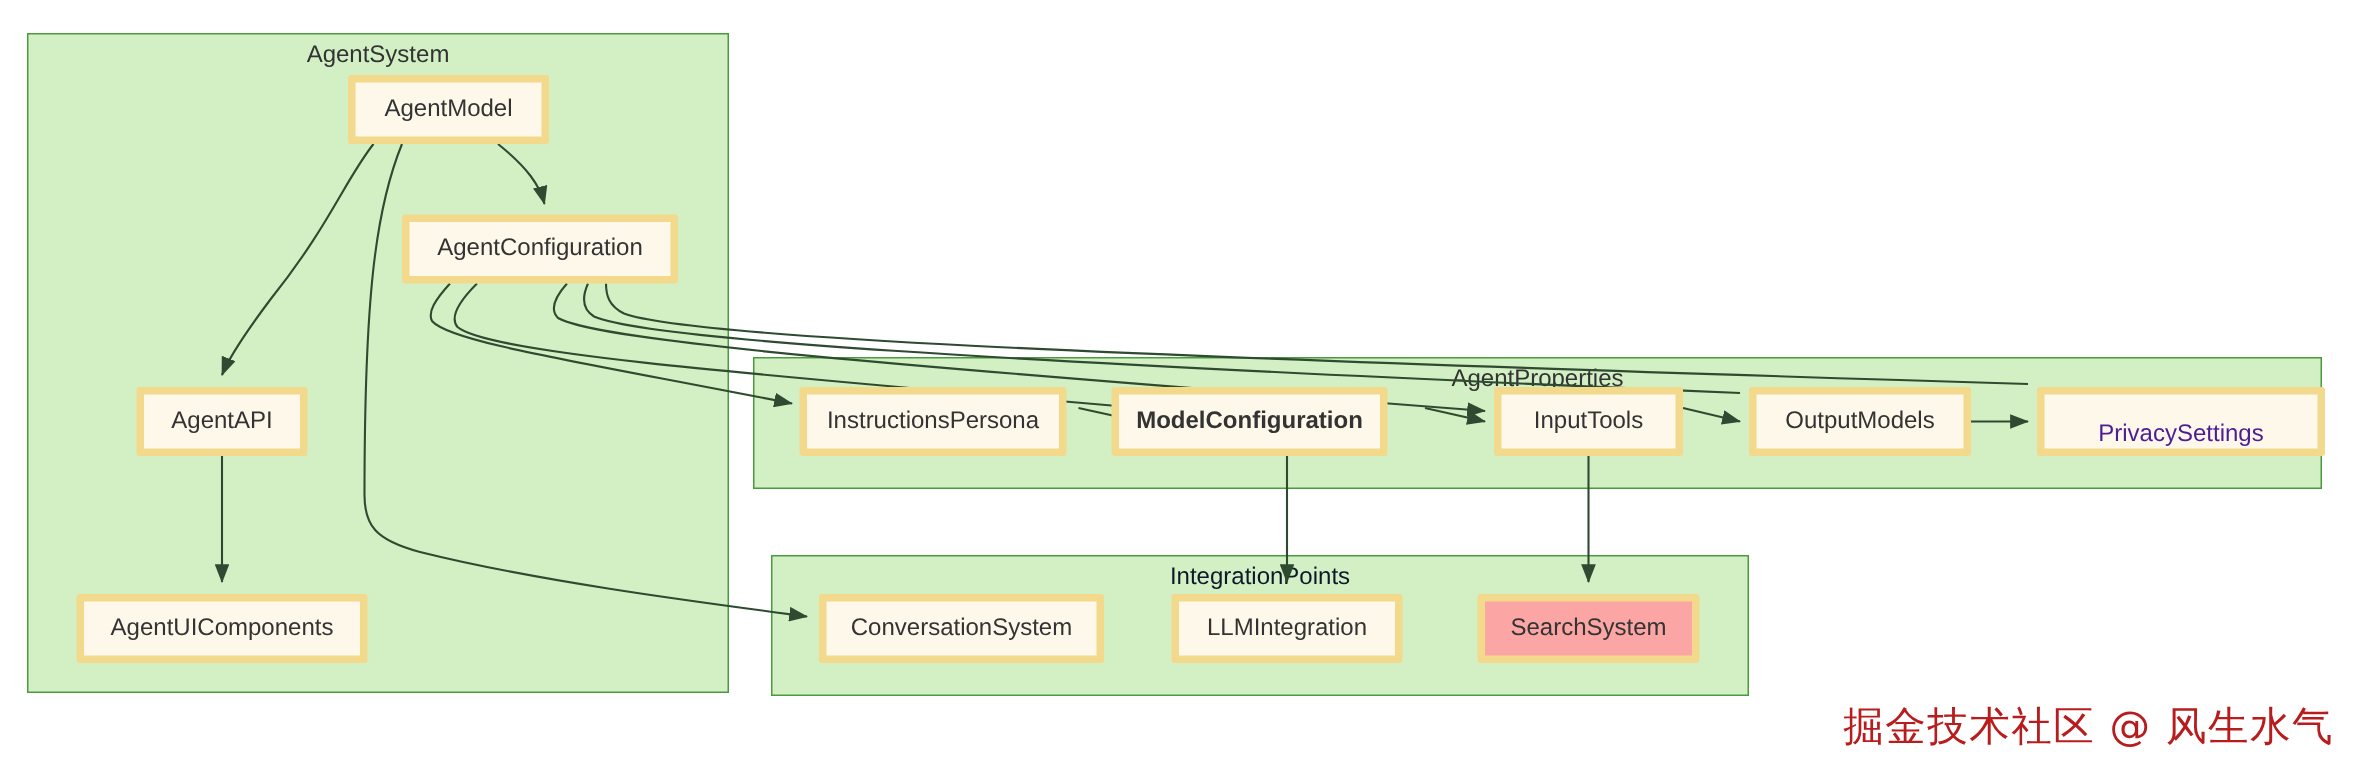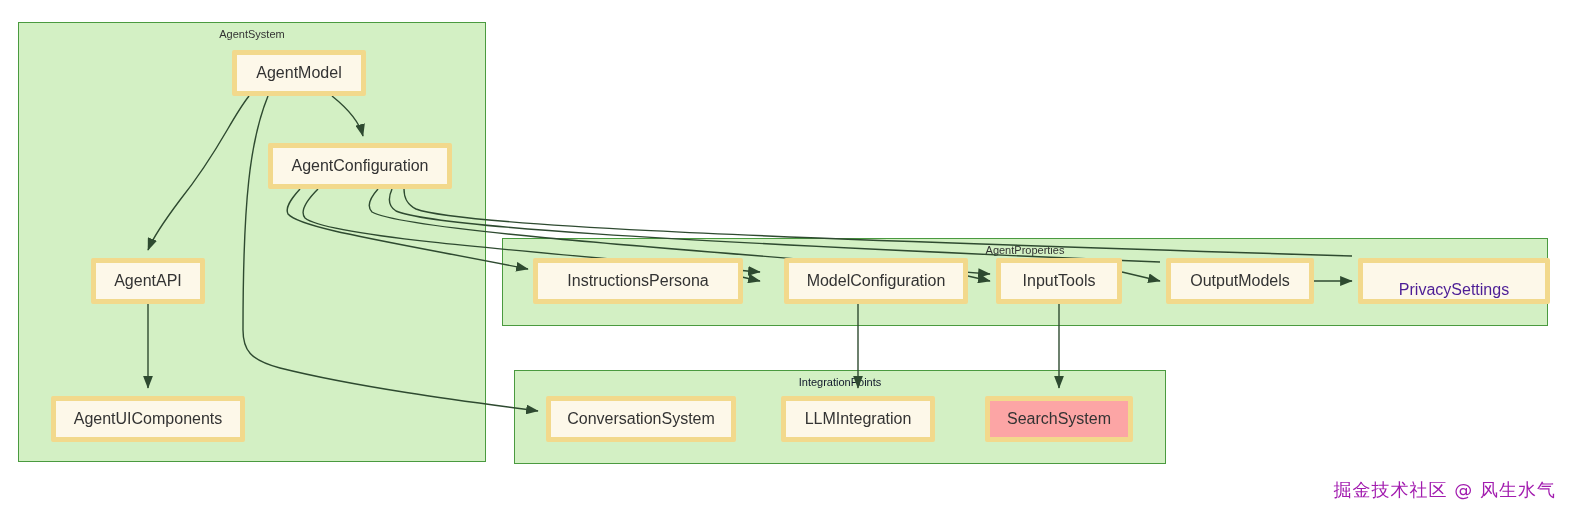--- a/index.html
+++ b/index.html
@@ -23,21 +23,21 @@
     background: #d3f0c4;
     border: 1px solid #4a9a3f;
     box-sizing: border-box;
   }
   .cluster-label {
     position: absolute;
     top: 5px;
     left: 0;
     width: 100%;
     text-align: center;
-    font-size: 11px;
+    font-size: 16px;
     color: #333333;
     font-family: "Liberation Sans", "DejaVu Sans", sans-serif;
     white-space: nowrap;
     pointer-events: none;
   }
   .node {
     position: absolute;
     background: #fdf8e9;
     border: 5px solid #4d7c0f;
     border-radius: 2px;
@@ -60,22 +60,22 @@
   }
   svg.edges path {
     fill: none;
     stroke: #2e4a30;
     stroke-width: 1.4px;
   }
   .watermark {
     position: absolute;
     right: 14px;
     bottom: 6px;
-    font-size: 18px;
-    color: #a21caf;
+    font-size: 27px;
+    color: #b91c1c;
     font-family: "DejaVu Sans", sans-serif;
     letter-spacing: 1px;
     white-space: nowrap;
     text-shadow: 0 1px 0 #ffffff;
   }
 </style>
 </head>
 <body>
 
 <div id="diagram-root">
@@ -123,24 +123,24 @@
       </div>
       <div class="node" style="left: 268px; top: 143px; width: 184px; height: 46px; background: rgb(253, 248, 233); border-color: rgb(242, 217, 140); color: rgb(51, 51, 51);">
         <span>AgentConfiguration</span>
       </div>
       <div class="node" style="left: 91px; top: 258px; width: 114px; height: 46px; background: rgb(253, 248, 233); border-color: rgb(242, 217, 140); color: rgb(51, 51, 51); align-items: center;">
         <span>AgentAPI</span>
       </div>
       <div class="node" style="left: 51px; top: 396px; width: 194px; height: 46px; background: rgb(253, 248, 233); border-color: rgb(242, 217, 140); color: rgb(51, 51, 51); justify-content: center;">
         <span>AgentUIComponents</span>
       </div>
-      <div class="node" style="left: 533px; top: 258px; width: 210px; height: 46px; background: rgb(253, 248, 233); border-color: rgb(242, 217, 140); color: rgb(51, 51, 51);">
+      <div class="node" style="left: 533px; top: 258px; width: 178px; height: 46px; background: rgb(253, 248, 233); border-color: rgb(242, 217, 140); color: rgb(51, 51, 51);">
         <span>InstructionsPersona</span>
       </div>
-      <div class="node" style="left: 784px; top: 258px; width: 184px; height: 46px; background: rgb(253, 248, 233); border-color: rgb(242, 217, 140); color: rgb(51, 51, 51);">
+      <div class="node" style="left: 741px; top: 258px; width: 184px; height: 46px; background: rgb(253, 248, 233); border-color: rgb(242, 217, 140); color: rgb(51, 51, 51); font-weight: bold;">
         <span>ModelConfiguration</span>
       </div>
       <div class="node" style="left: 996px; top: 258px; width: 126px; height: 46px; background: rgb(253, 248, 233); border-color: rgb(242, 217, 140); color: rgb(51, 51, 51);">
         <span>InputTools</span>
       </div>
       <div class="node" style="left: 1166px; top: 258px; width: 148px; height: 46px; background: rgb(253, 248, 233); border-color: rgb(242, 217, 140); color: rgb(51, 51, 51);">
         <span>OutputModels</span>
       </div>
       <div class="node" style="left: 1358px; top: 258px; width: 192px; height: 46px; background: rgb(253, 248, 233); border-color: rgb(242, 217, 140); color: #4c1d95; align-items: flex-end;">
         <span>PrivacySettings</span>

